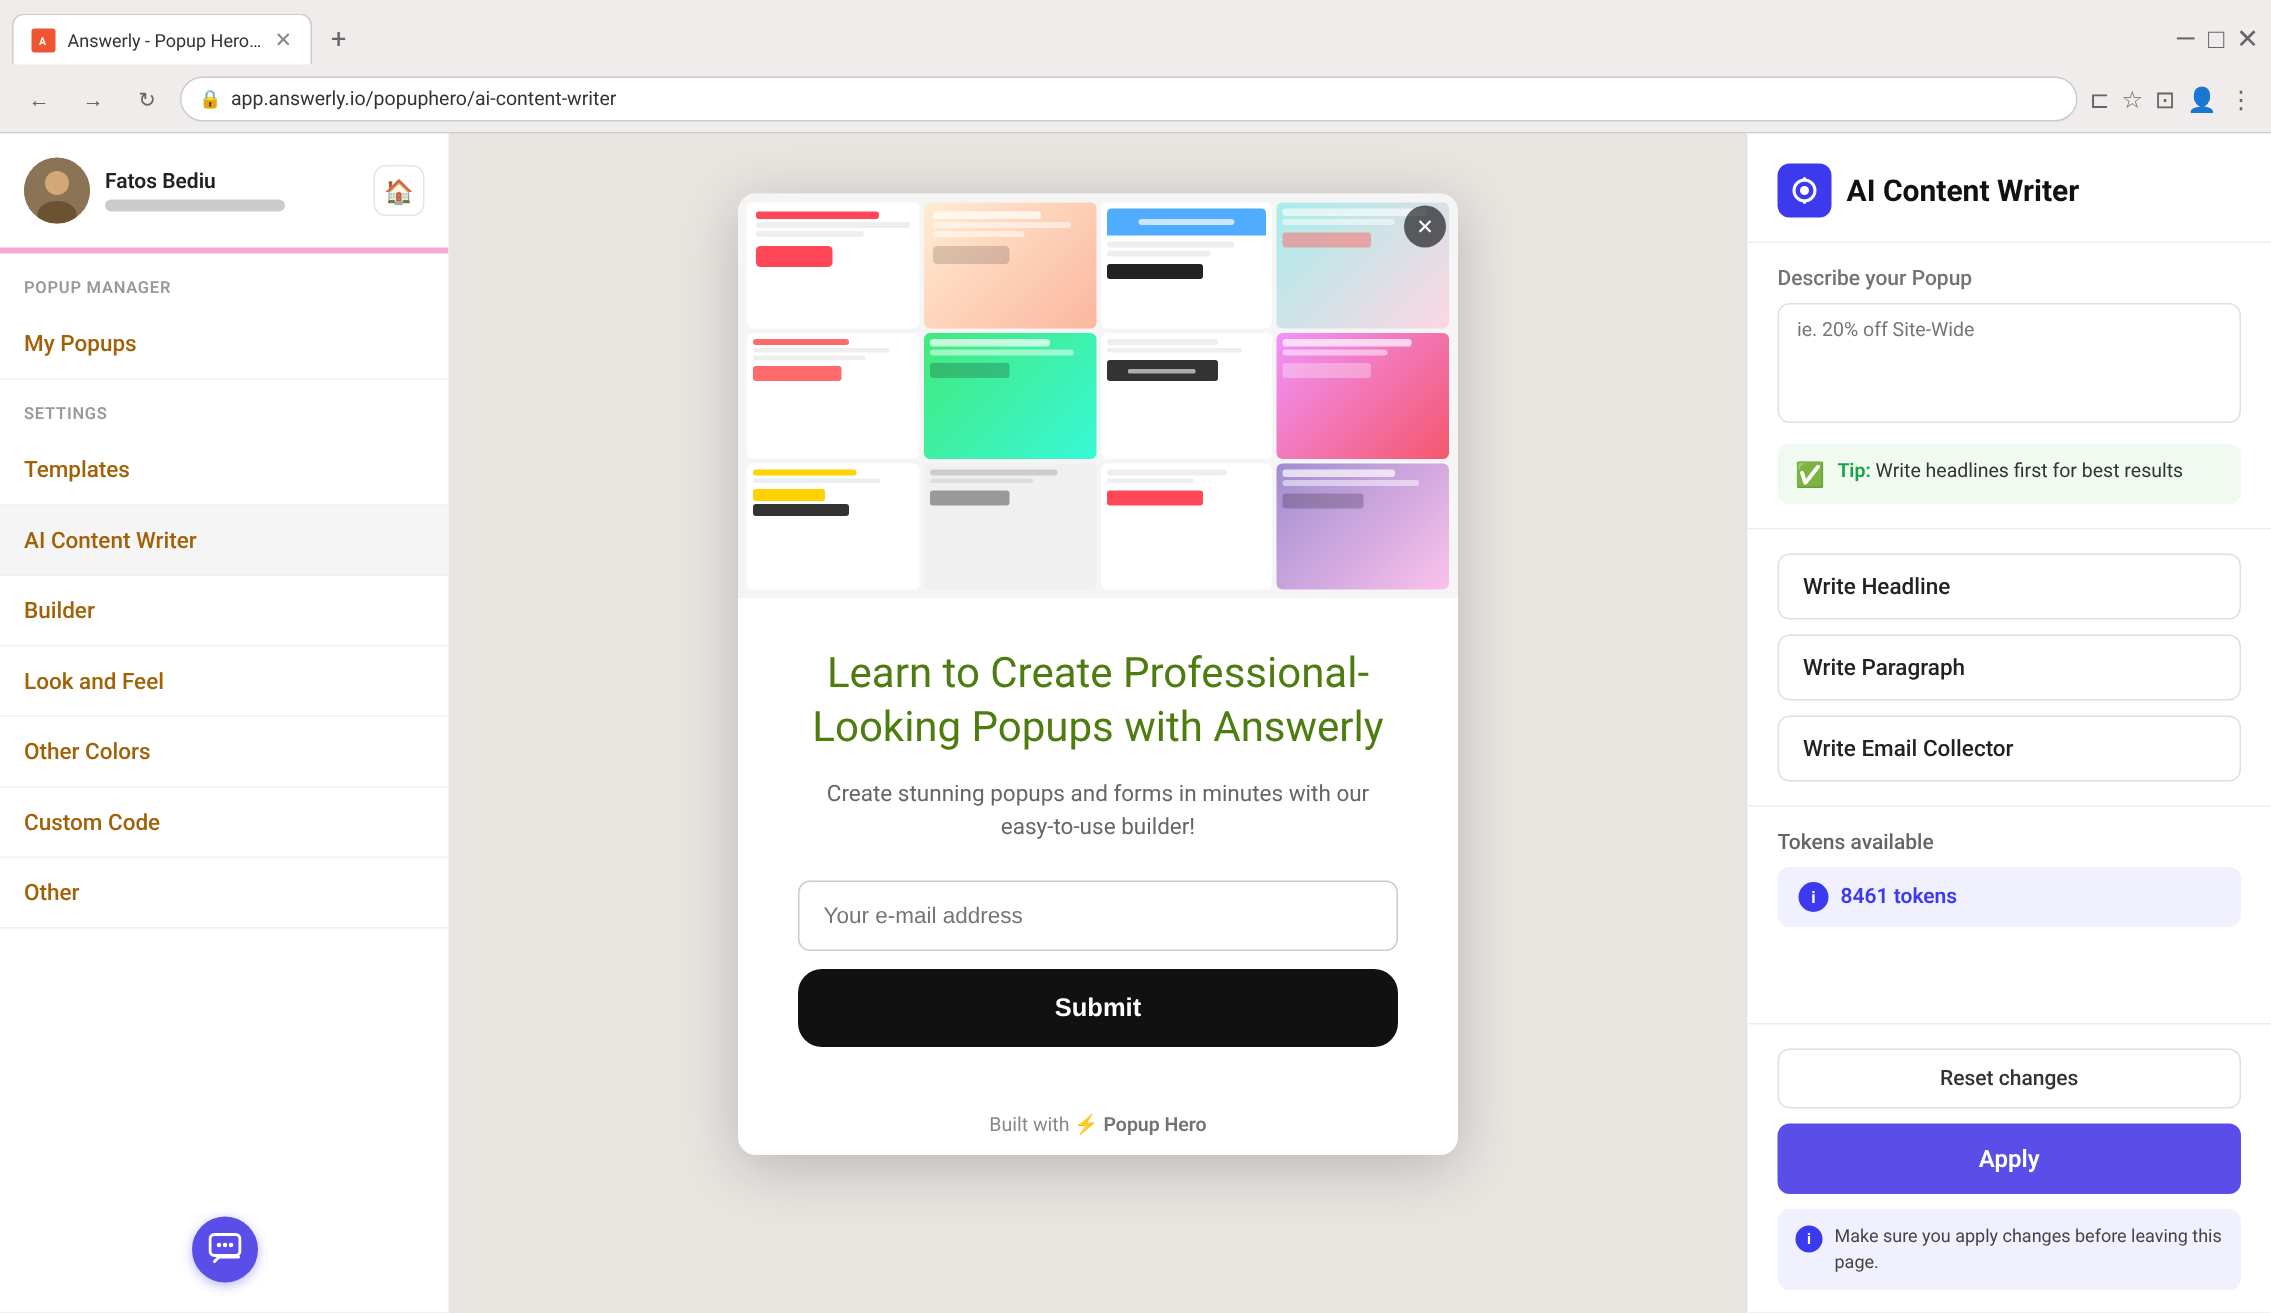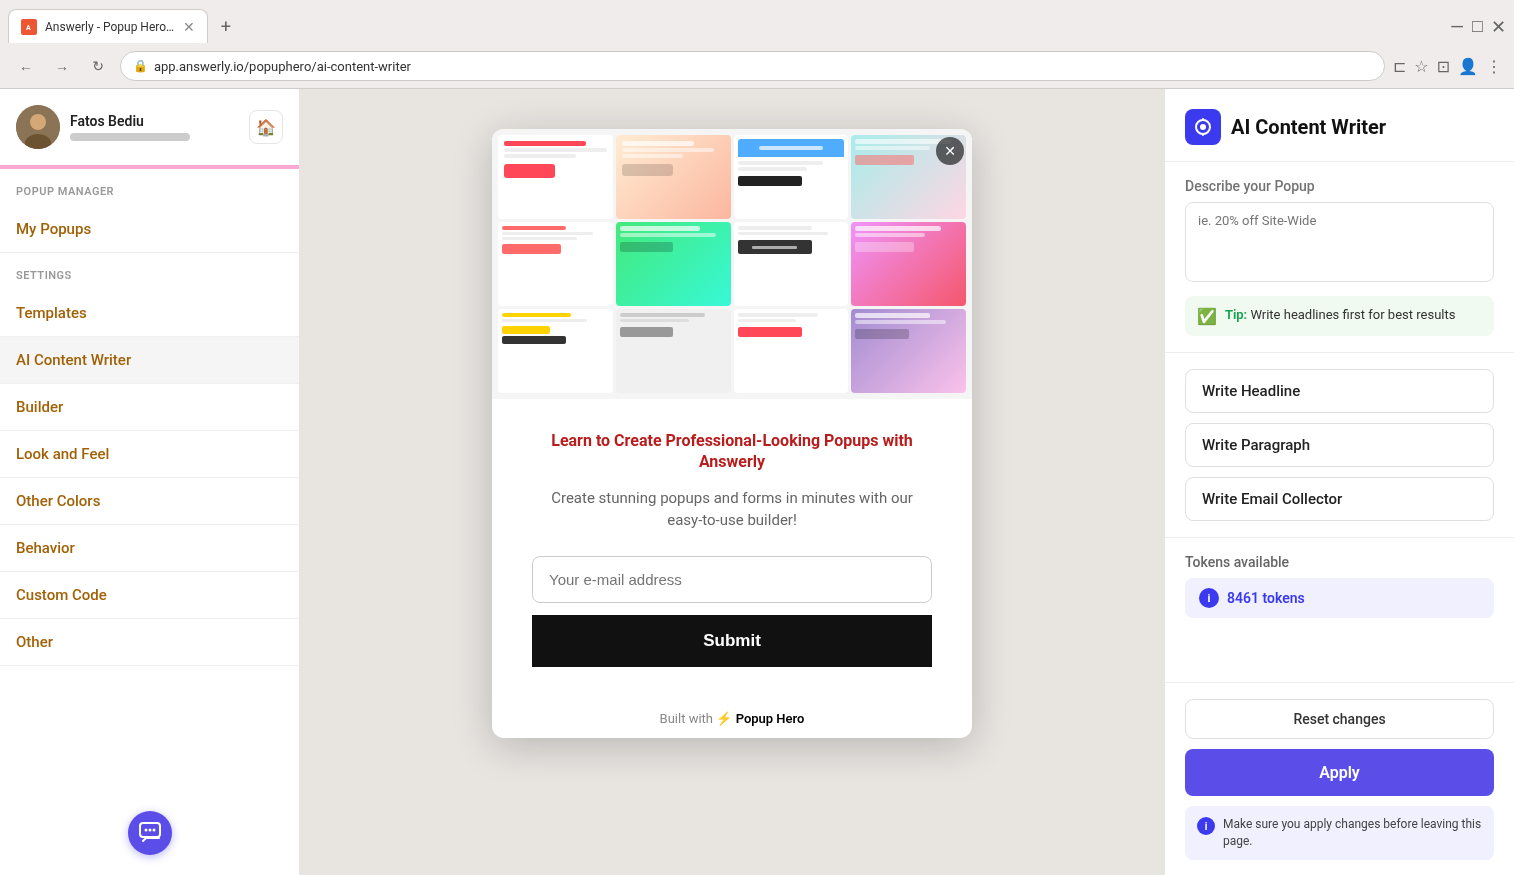--- a/index.html
+++ b/index.html
@@ -44,26 +44,26 @@
     
     .content-area { flex: 1; background: #e8e4e0; display: flex; align-items: flex-start; justify-content: center; overflow: hidden; padding: 40px 20px; position: relative; }
 
     
     .popup-modal { background: white; border-radius: 12px; width: 480px; box-shadow: 0 8px 40px rgba(0,0,0,0.2); overflow: hidden; }
     .popup-header-img { width: 100%; height: 270px; background: #f0f0f0; position: relative; overflow: hidden; }
 
     .popup-close-btn { position: absolute; top: 8px; right: 8px; width: 28px; height: 28px; background: rgba(0,0,0,0.6); border-radius: 50%; display: flex; align-items: center; justify-content: center; cursor: pointer; color: white; font-size: 14px; z-index: 5; }
 
     .popup-body { padding: 32px 40px; text-align: center; }
-    .popup-title { font-size: 16px; font-weight: 700; color: #b91c1c; margin-bottom: 14px; line-height: 1.3; }
+    .popup-title { font-size: 28px; font-weight: 400; color: #4d7c0f; margin-bottom: 14px; line-height: 1.3; }
     .popup-subtitle { font-size: 15px; color: #666; margin-bottom: 24px; line-height: 1.5; }
     .popup-email-input { width: 100%; border: 1.5px solid #ccc; border-radius: 8px; padding: 14px 16px; font-size: 15px; color: #999; margin-bottom: 12px; outline: none; }
-    .popup-submit-btn { width: 100%; background: #111; color: white; border: none; border-radius: 0; padding: 16px; font-size: 17px; font-weight: 700; cursor: pointer; }
+    .popup-submit-btn { width: 100%; background: #111; color: white; border: none; border-radius: 16px; padding: 16px; font-size: 17px; font-weight: 700; cursor: pointer; }
     .popup-built-with { text-align: center; padding: 12px; font-size: 13px; color: #888; }
-    .popup-built-with a { color: #000000; font-weight: 600; text-decoration: none; }
+    .popup-built-with a { color: #737373; font-weight: 600; text-decoration: none; }
 
     
     .right-panel { width: 350px; background: white; border-left: 1px solid #e5e5e5; display: flex; flex-direction: column; padding: 0; flex-shrink: 0; overflow-y: auto; }
     .right-panel-header { padding: 20px 20px 16px; display: flex; align-items: center; gap: 10px; border-bottom: 1px solid #eee; }
     .ai-icon { width: 36px; height: 36px; background: #3b3aee; border-radius: 8px; display: flex; align-items: center; justify-content: center; }
     .right-panel-title { font-size: 20px; font-weight: 700; color: #111; }
 
     .right-panel-section { padding: 16px 20px; border-bottom: 1px solid #eee; }
     .section-label { font-size: 14px; color: #737373; margin-bottom: 8px; font-weight: 500; }
     .describe-textarea { width: 100%; min-height: 80px; border: 1px solid #e0e0e0; border-radius: 8px; padding: 10px 12px; font-size: 13px; color: #aaa; resize: none; outline: none; font-family: inherit; }
@@ -161,23 +161,20 @@
     <div class="sidebar-item">
       <span>Builder</span>
     </div>
     <div class="sidebar-item">
       <span>Look and Feel</span>
     </div>
     <div class="sidebar-item">
       <span>Other Colors</span>
     </div>
     <div class="sidebar-item">
-      <span>Behavior</span>
-    </div>
-    <div class="sidebar-item">
       <span>Custom Code</span>
     </div>
     <div class="sidebar-item">
       <span>Other</span>
     </div>
   </div>
 
   <div class="content-area">
 
     <div class="popup-modal">

